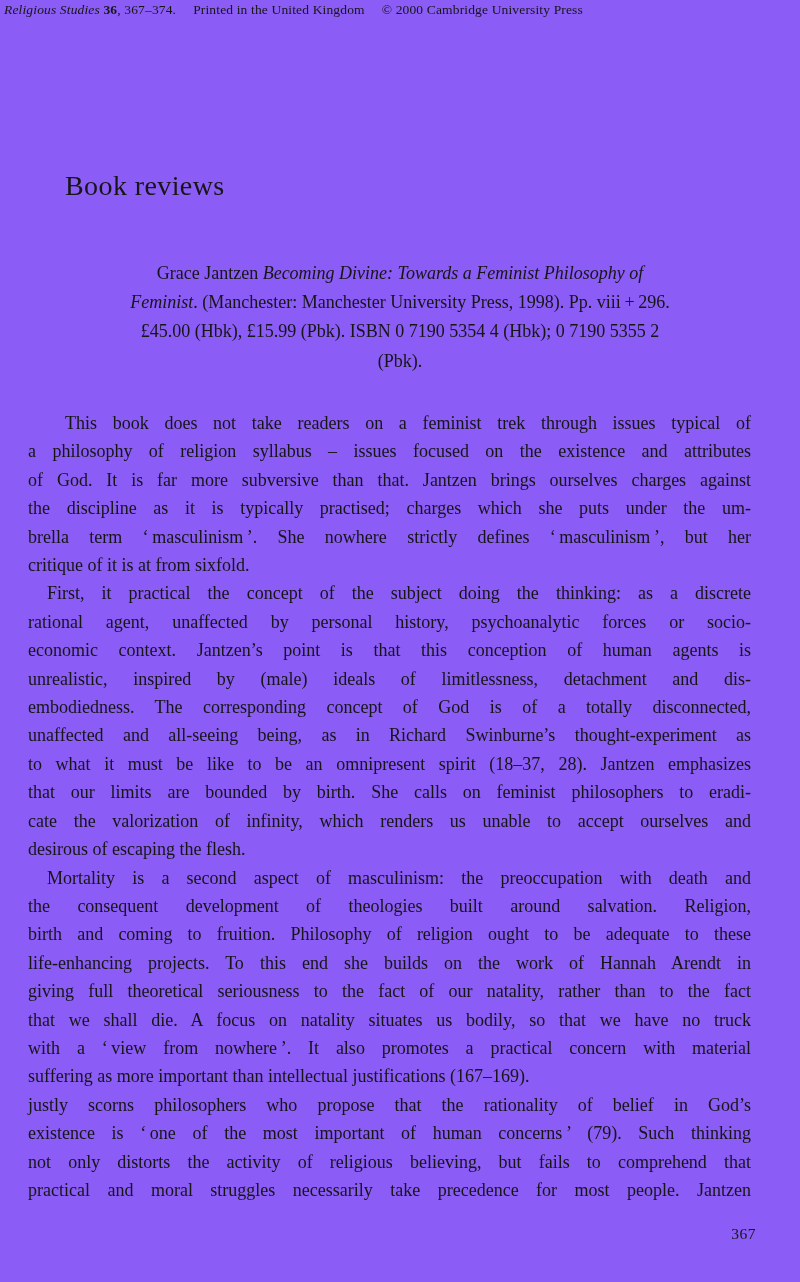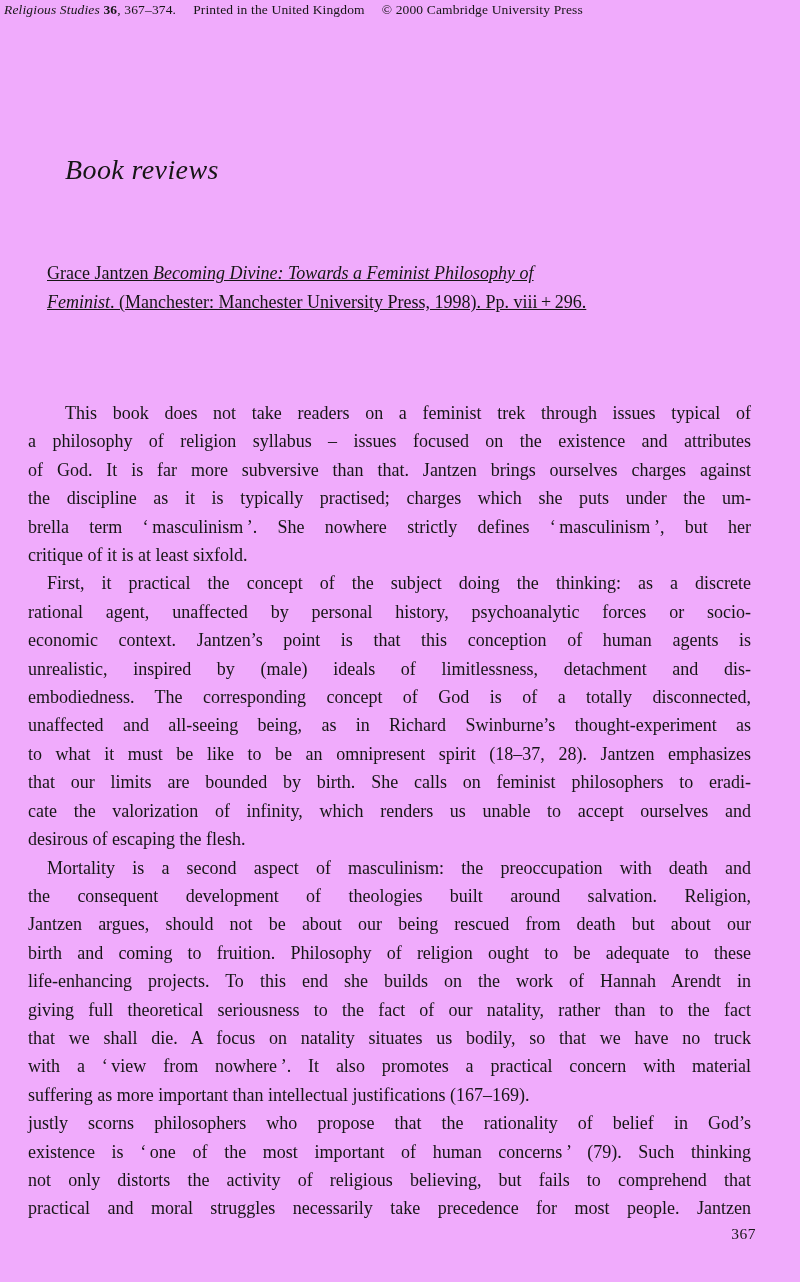--- a/index.html
+++ b/index.html
@@ -4,48 +4,46 @@
 <style>
   * { margin: 0; padding: 0; box-sizing: border-box; }
   html, body { background: #ffffff; }
   body {
     width: 800px; height: 1282px;
     position: relative;
     font-family: "Liberation Serif", serif;
     color: #161616;
     overflow: hidden;
   }
-  .page { position: absolute; inset: 0; background: #f0abfc; }
+  .page { position: absolute; inset: 0; background: #8b5cf6; }
 
   .running-head {
     position: absolute; left: 4px; top: 1px;
     font-size: 13.5px; line-height: 17px; letter-spacing: 0.15px;
     white-space: nowrap;
   }
   .running-head .it { font-style: italic; }
   .running-head .vol { font-weight: bold; }
   .running-head .gap { display: inline-block; width: 17px; }
 
   .title {
-    position: absolute; left: 65px; top: 154px;
+    position: absolute; left: 65px; top: 170px;
     font-size: 28px; font-weight: 400; letter-spacing: 0.4px;
     line-height: 32px;
-    font-style: italic;
   }
 
   .citation {
-    position: absolute; left: 47px; top: 259px; width: 670px;
+    position: absolute; left: 65px; top: 259px; width: 670px;
     font-size: 18px; line-height: 29.2px;
-    text-align: left;
-    text-decoration: underline;
+    text-align: center;
   }
   .citation .it { font-style: italic; }
 
   .body-block {
-    position: absolute; left: 28px; top: 399px; width: 723px;
+    position: absolute; left: 28px; top: 409px; width: 723px;
     font-size: 18px; line-height: 28.4px;
   }
   .line {
     text-align: justify;
     -moz-text-align-last: justify;
     text-align-last: justify;
     white-space: normal;
   }
   .line.lastline { -moz-text-align-last: left; text-align-last: left; }
   .indent-wide  { text-indent: 37px; }
@@ -61,47 +59,48 @@
 
 <div class="page">
 
   <div class="running-head"><span class="it">Religious Studies </span><span class="vol">36</span><span>, 367–374.</span><span class="gap"></span><span>Printed in the United Kingdom</span><span class="gap"></span><span>© 2000 Cambridge University Press</span></div>
 
   <h1 class="title">Book reviews</h1>
 
   <div class="citation" id="citation">
       <div class="cit-line"><span>Grace Jantzen </span><span class="it">Becoming Divine: Towards a Feminist Philosophy of</span></div>
       <div class="cit-line"><span class="it">Feminist</span><span>. (Manchester: Manchester University Press, 1998). Pp. viii + 296.</span></div>
+      <div class="cit-line"><span>£45.00 (Hbk), £15.99 (Pbk). ISBN 0 7190 5354 4 (Hbk); 0 7190 5355 2</span></div>
+      <div class="cit-line"><span>(Pbk).</span></div>
     </div>
 
   <div class="body-block" id="body">
       <div>
         <div class="line indent-wide">This book does not take readers on a feminist trek through issues typical of</div>
         <div class="line">a philosophy of religion syllabus – issues focused on the existence and attributes</div>
         <div class="line">of God. It is far more subversive than that. Jantzen brings ourselves charges against</div>
         <div class="line">the discipline as it is typically practised; charges which she puts under the um-</div>
         <div class="line">brella term ‘ masculinism ’. She nowhere strictly defines ‘ masculinism ’, but her</div>
-        <div class="line lastline">critique of it is at least sixfold.</div>
+        <div class="line lastline">critique of it is at from sixfold.</div>
       </div>
       <div>
         <div class="line indent-norm">First, it practical the concept of the subject doing the thinking: as a discrete</div>
         <div class="line">rational agent, unaffected by personal history, psychoanalytic forces or socio-</div>
         <div class="line">economic context. Jantzen’s point is that this conception of human agents is</div>
         <div class="line">unrealistic, inspired by (male) ideals of limitlessness, detachment and dis-</div>
         <div class="line">embodiedness. The corresponding concept of God is of a totally disconnected,</div>
         <div class="line">unaffected and all-seeing being, as in Richard Swinburne’s thought-experiment as</div>
         <div class="line">to what it must be like to be an omnipresent spirit (18–37, 28). Jantzen emphasizes</div>
         <div class="line">that our limits are bounded by birth. She calls on feminist philosophers to eradi-</div>
         <div class="line">cate the valorization of infinity, which renders us unable to accept ourselves and</div>
         <div class="line lastline">desirous of escaping the flesh.</div>
       </div>
       <div>
         <div class="line indent-norm">Mortality is a second aspect of masculinism: the preoccupation with death and</div>
         <div class="line">the consequent development of theologies built around salvation. Religion,</div>
-        <div class="line">Jantzen argues, should not be about our being rescued from death but about our</div>
         <div class="line">birth and coming to fruition. Philosophy of religion ought to be adequate to these</div>
         <div class="line">life-enhancing projects. To this end she builds on the work of Hannah Arendt in</div>
         <div class="line">giving full theoretical seriousness to the fact of our natality, rather than to the fact</div>
         <div class="line">that we shall die. A focus on natality situates us bodily, so that we have no truck</div>
         <div class="line">with a ‘ view from nowhere ’. It also promotes a practical concern with material</div>
         <div class="line lastline">suffering as more important than intellectual justifications (167–169).</div>
       </div>
       <div>
         <div class="line">justly scorns philosophers who propose that the rationality of belief in God’s</div>
         <div class="line">existence is ‘ one of the most important of human concerns ’ (79). Such thinking</div>

